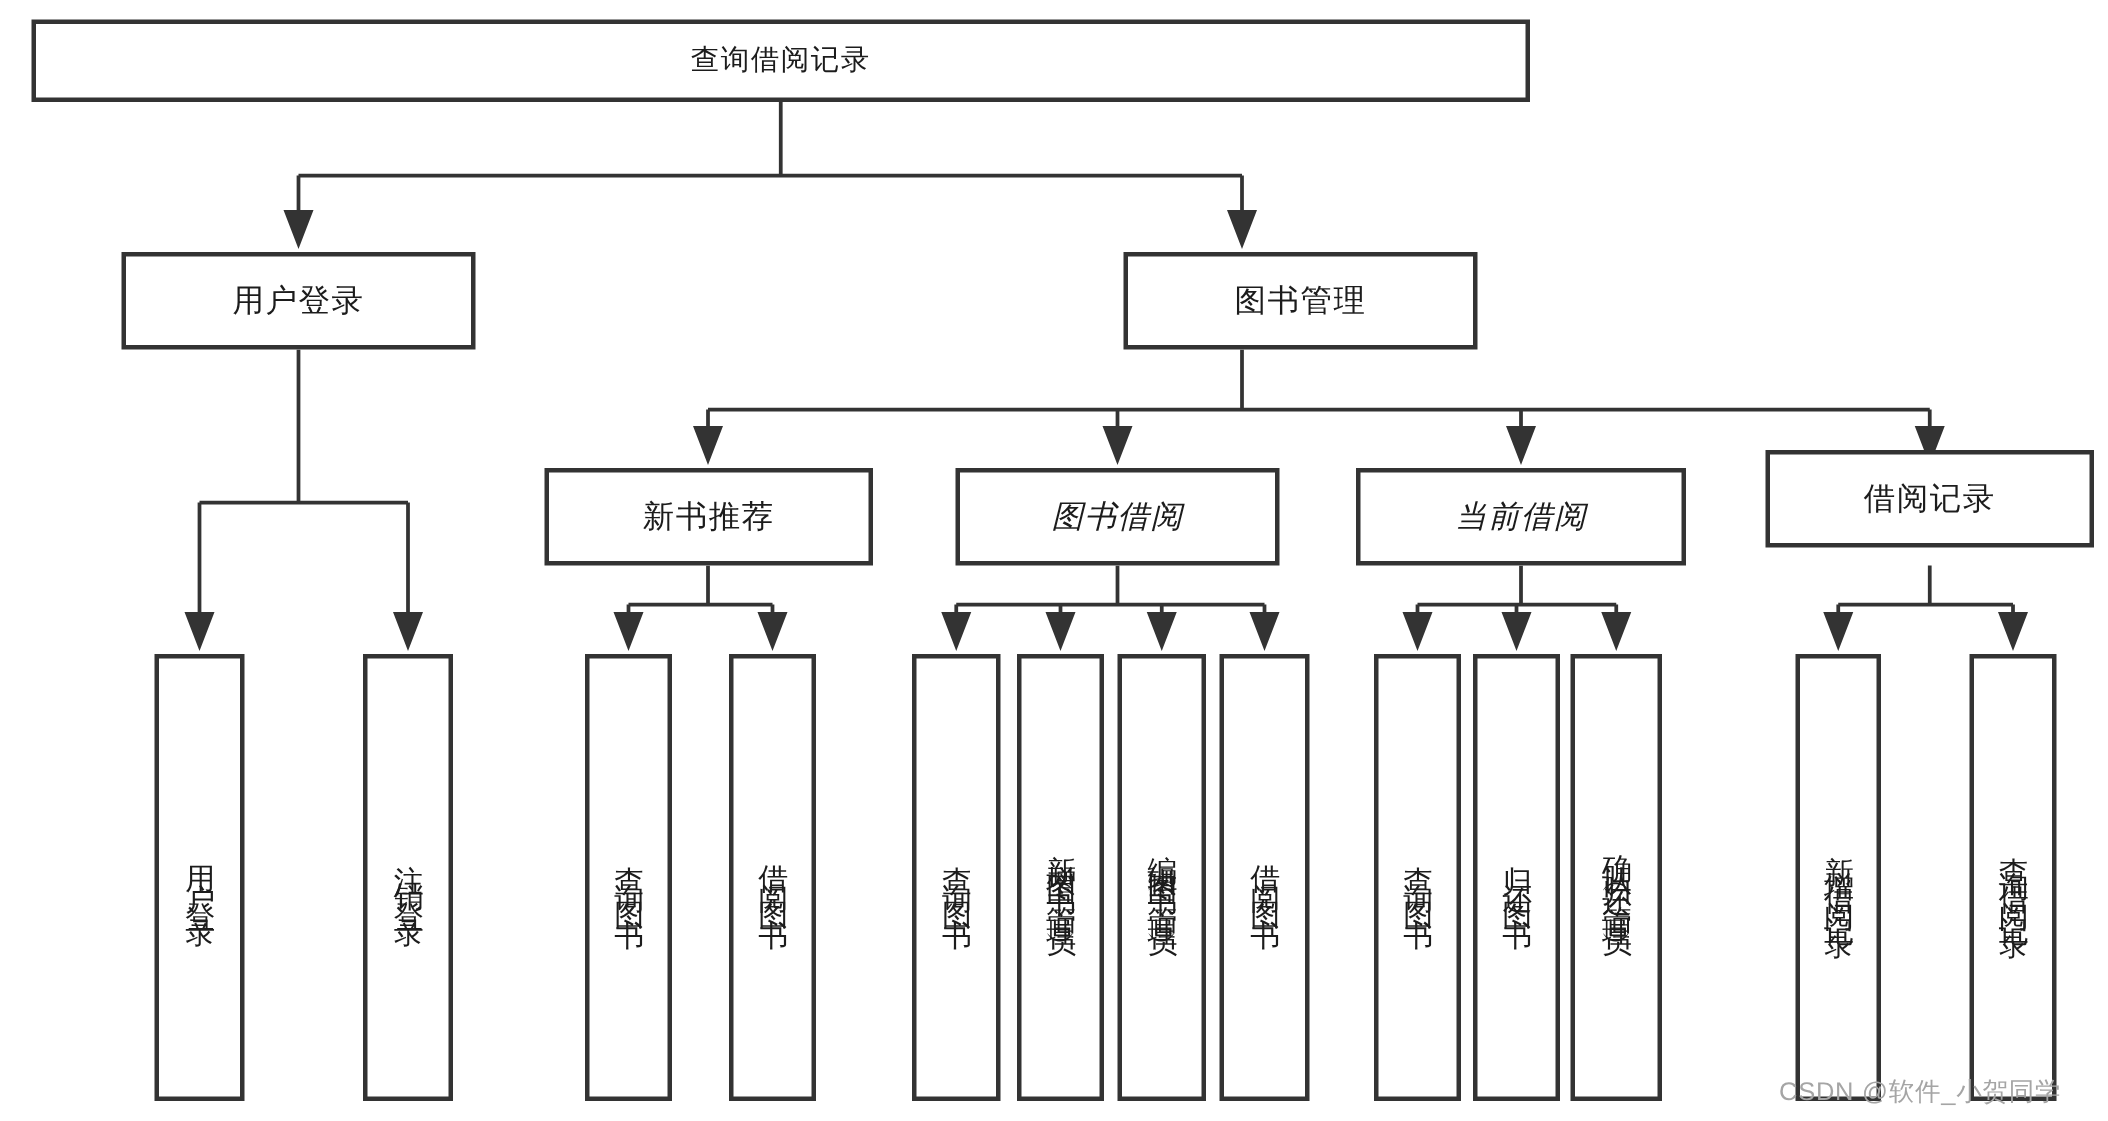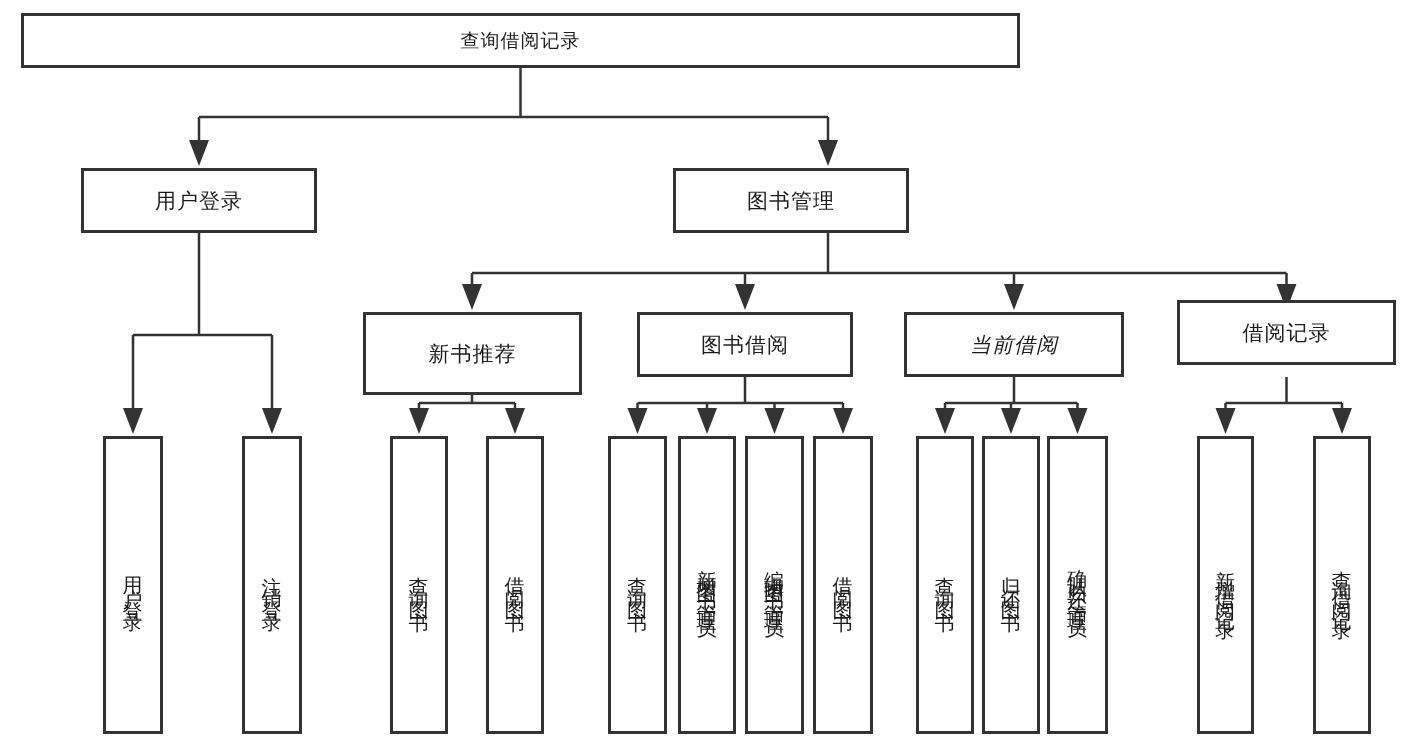--- a/index.html
+++ b/index.html
@@ -92,28 +92,28 @@
       M1215.5 408 L1235.5 408 L1225.5 434 Z  M1332 408 L1352 408 L1342 434 Z"></path>
   </svg>
 
   <div class="node h root" style="left:21px;top:13px;width:999px;height:55px;">
     <span>查询借阅记录</span>
   </div>
 
   <div class="node h" style="left:81px;top:168px;width:236px;height:65px;">
     <span>用户登录</span>
   </div>
-  <div class="node h" style="left:673px;top:168px;width:236px;height:65px;">
+  <div class="node h" style="left:749px;top:168px;width:236px;height:65px;">
     <span>图书管理</span>
   </div>
 
-  <div class="node h" style="left:363px;top:312px;width:219px;height:83px;">
+  <div class="node h" style="left:363px;top:312px;width:219px;height:65px;">
     <span>新书推荐</span>
   </div>
-  <div class="node h" style="left:637px;top:312px;width:216px;height:65px;">
+  <div class="node h" style="left:637px;top:312px;width:216px;height:65px;font-style:italic;">
     <span>图书借阅</span>
   </div>
   <div class="node h" style="left:904px;top:312px;width:220px;height:65px;font-style:italic;">
     <span>当前借阅</span>
   </div>
   <div class="node h" style="left:1177px;top:300px;width:219px;height:65px;">
     <span>借阅记录</span>
   </div>
 
   <div class="node v" style="left:103px;top:436px;width:60px;height:298px;">
@@ -153,14 +153,15 @@
     <span class="l">确认归还（管理员）</span>
   </div>
 
   <div class="node v" style="left:1197px;top:436px;width:57px;height:298px;">
     <span class="m">新增借阅记录</span>
   </div>
   <div class="node v" style="left:1313px;top:436px;width:58px;height:298px;">
     <span class="m">查询借阅记录</span>
   </div>
 
+  <div class="watermark">CSDN @软件_小贺同学</div>
 
 </div>
 
 </body></html>

